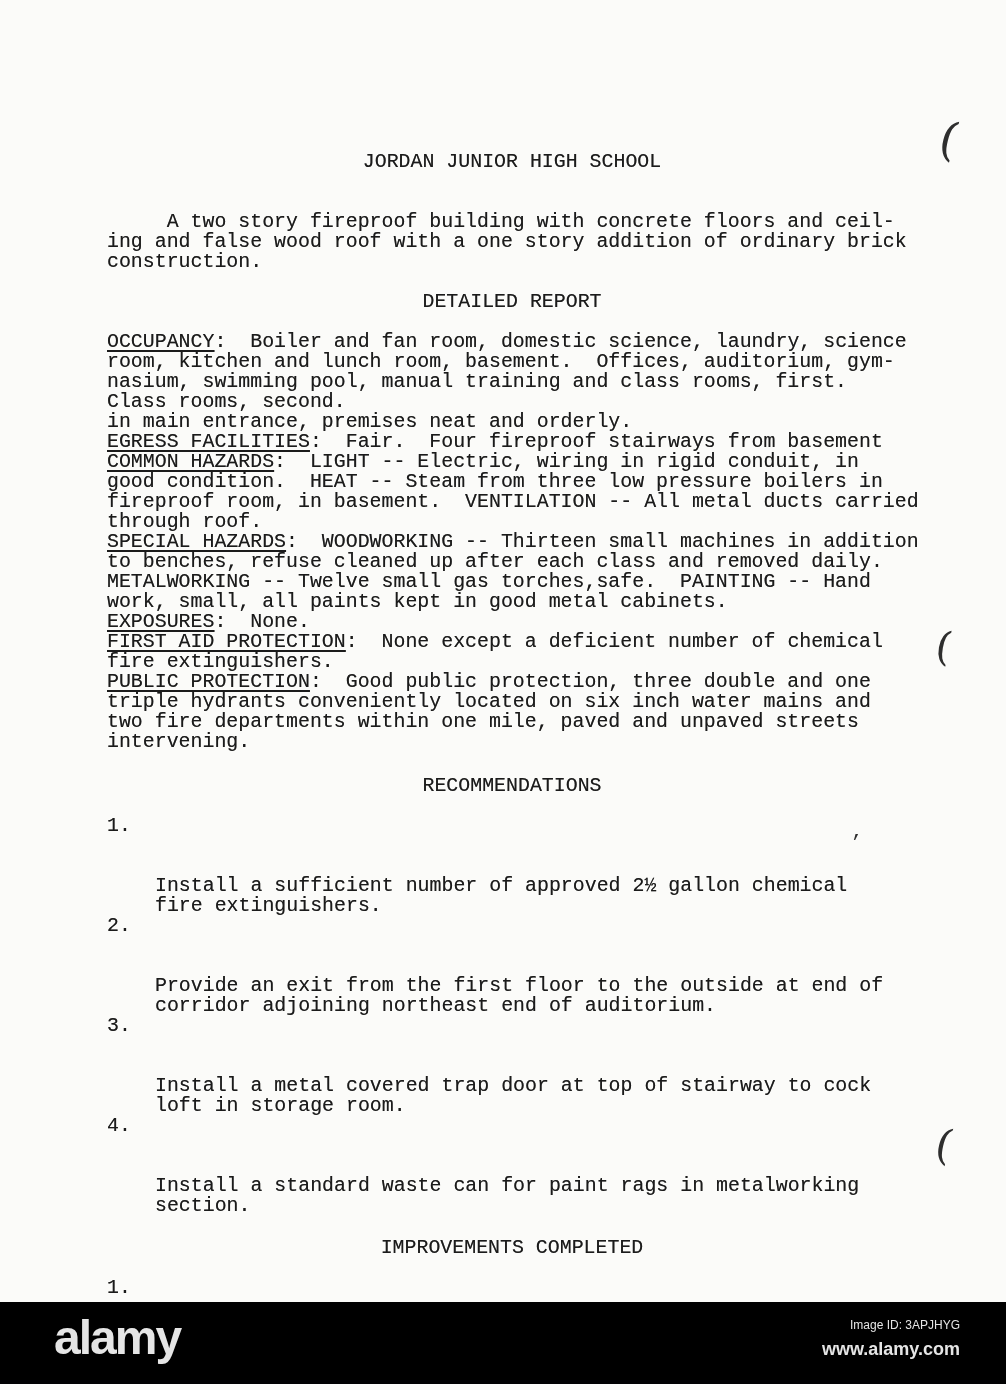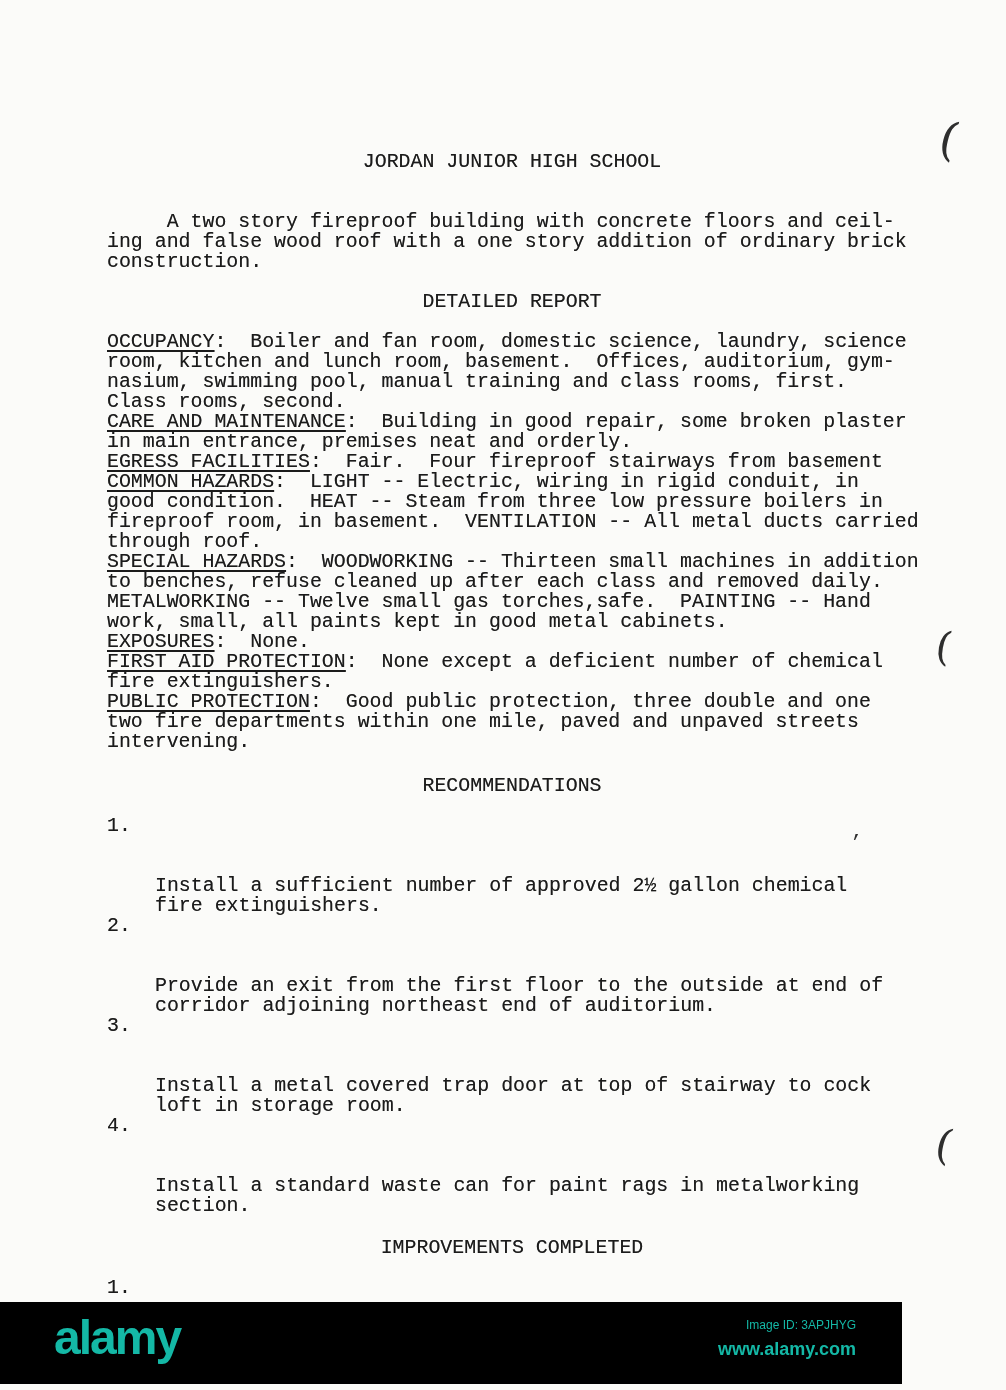--- a/index.html
+++ b/index.html
@@ -30,22 +30,22 @@
   .item-body{white-space:pre;}
   .pen-mark{
     position:absolute;font-family:"DejaVu Serif",serif;color:#2e2e2e;
     font-weight:400;text-shadow:none;line-height:1;
   }
   .pen-mark-1{left:940px;top:116px;font-size:46px;transform:rotate(14deg);}
   .pen-mark-2{left:936px;top:626px;font-size:40px;transform:rotate(10deg);}
   .pen-mark-3{left:936px;top:1124px;font-size:42px;transform:rotate(13deg);}
   .tiny-mark{position:absolute;left:850px;top:832px;font-size:20px;color:#2e2e2e;text-shadow:none;}
   .wm-bar{
-    position:absolute;left:0;top:1302px;width:902px;height:82px;background:#000;
-    color:#14b8a6;font-family:"Liberation Sans","DejaVu Sans",sans-serif;
+    position:absolute;left:0;top:1302px;width:1006px;height:82px;background:#000;
+    color:#e5e5e5;font-family:"Liberation Sans","DejaVu Sans",sans-serif;
   }
   .wm-logo{
     position:absolute;left:54px;top:12px;font-size:48px;font-weight:bold;
     letter-spacing:-2px;line-height:1;
   }
   .wm-right{position:absolute;right:46px;top:16px;text-align:right;}
   .wm-id{font-size:12px;font-weight:400;}
   .wm-url{font-size:18px;font-weight:bold;margin-top:7px;}
 </style>
 </head>
@@ -72,21 +72,20 @@
           <div class="line"><span class="u">OCCUPANCY</span><span>:  Boiler and fan room, domestic science, laundry, science</span></div>
           <div>
 
           <div class="line">room, kitchen and lunch room, basement.  Offices, auditorium, gym-</div>
             <div class="line">nasium, swimming pool, manual training and class rooms, first.</div>
             <div class="line">Class rooms, second.</div>
           </div>
         </div>
 
         <div class="sec">
-          <div class="line"><span class="u">CARE AND MAINTENANCE</span><span>:  Building in good repair, some broken plaster</span></div>
           <div>
 
           <div class="line">in main entrance, premises neat and orderly.</div>
           </div>
         </div>
 
         <div class="sec">
           <div class="line"><span class="u">EGRESS FACILITIES</span><span>:  Fair.  Four fireproof stairways from basement</span></div>
         </div>
 
@@ -122,20 +121,21 @@
           <div>
 
           <div class="line">fire extinguishers.</div>
           </div>
         </div>
 
         <div class="sec">
           <div class="line"><span class="u">PUBLIC PROTECTION</span><span>:  Good public protection, three double and one</span></div>
           <div>
 
+          <div class="line">triple hydrants conveniently located on six inch water mains and</div>
             <div class="line">two fire departments within one mile, paved and unpaved streets</div>
             <div class="line">intervening.</div>
           </div>
         </div>
       </div>
 
     <div class="center h-recs">RECOMMENDATIONS</div>
 
     <div class="list">
 

